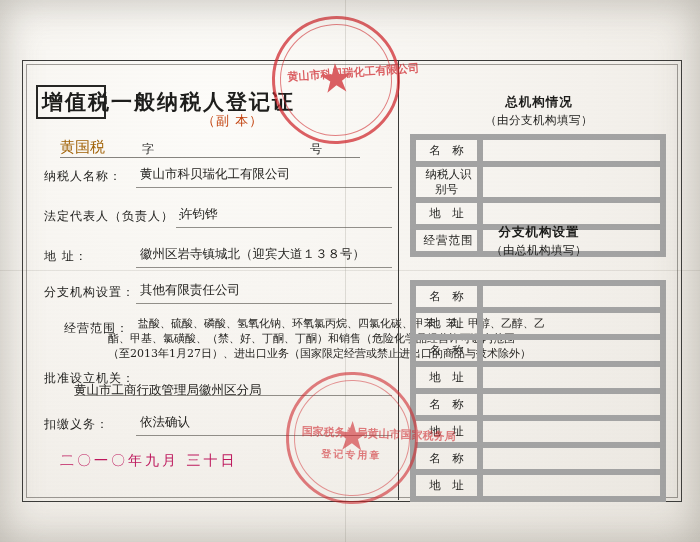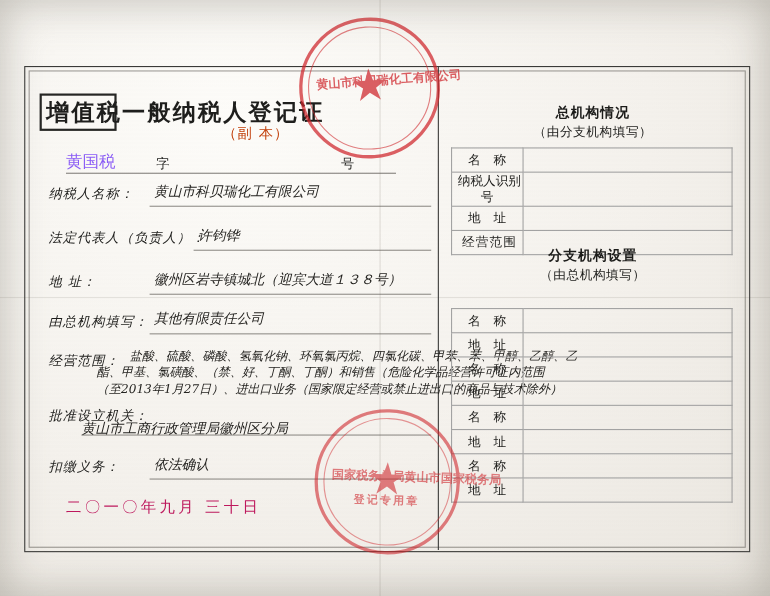--- a/index.html
+++ b/index.html
@@ -110,21 +110,21 @@
     width: 330px;
     height: 20px;
     font-size: 12px;
     color: #1f1f1d;
   }
   .serial-hand {
     position: absolute;
     left: 0px;
     top: 0px;
     font-size: 15px;
-    color: #8b5cf6;
+    color: #a16207;
     font-family: "DejaVu Serif", "Liberation Serif", serif;
   }
   .serial-char {
     position: absolute;
     left: 82px; top: 3px;
     font-size: 12px;
   }
   .serial-num {
     position: absolute;
     left: 118px; top: 2px;
@@ -147,21 +147,20 @@
   }
 
   
   .field {
     position: absolute;
     left: 44px;
     width: 348px;
     height: 26px;
     font-size: 12px;
     color: #1d1d1b;
-    font-style: italic;
   }
   .field .lbl {
     position: absolute;
     left: 0;
     top: 4px;
     width: 92px;
     letter-spacing: 1px;
     white-space: nowrap;
   }
   .field .val {
@@ -176,21 +175,21 @@
   }
   .field .rule {
     position: absolute;
     left: 92px;
     bottom: 2px;
     width: 256px;
     height: 1px;
     background: #5b5852;
     opacity: 0.65;
   }
-  .field.multiline { height: 44px; }
+  .field.multiline { height: 44px; margin-left: 20px; }
   .field.multiline .val.l1 { top: 0px; }
   .field.multiline .val.l2 { top: 15px; }
   .field.multiline .val.l3 { top: 30px; }
 
   
   .tbl-title {
     position: absolute;
     text-align: center;
     font-size: 12.5px;
     font-weight: bold;
@@ -206,21 +205,21 @@
     margin-top: 2px;
     letter-spacing: 0.5px;
   }
   .rtable {
     position: absolute;
     left: 410px;
     width: 256px;
     border-collapse: collapse;
   }
   .rtable td {
-    border: 1px solid #a3a3a3;
+    border: 6px solid #a3a3a3;
     height: 21px;
     font-size: 11.5px;
     color: #1d1d1b;
     padding: 0;
   }
   .rtable td.key {
     width: 64px;
     text-align: center;
     letter-spacing: 4px;
     text-indent: 4px;
@@ -364,21 +363,21 @@
     <span class="rule" style="left:132px;width:216px;"></span>
   </div>
 
   <div class="field" style="top:244px;">
     <span class="lbl">地        址：</span>
     <span class="val">徽州区岩寺镇城北（迎宾大道１３８号）</span>
     <span class="rule"></span>
   </div>
 
   <div class="field" style="top:280px;">
-    <span class="lbl">由总机构填写：</span>
+    <span class="lbl">分支机构设置：</span>
     <span class="val">其他有限责任公司</span>
     <span class="rule"></span>
   </div>
 
   <div class="field multiline" style="top:316px;height:50px;">
     <span class="lbl">经营范围：</span>
     <span class="val l1" style="left:74px;width:276px;font-size:11px;">盐酸、硫酸、磷酸、氢氧化钠、环氧氯丙烷、四氯化碳、甲苯、苯、甲醇、乙醇、乙</span>
     <span class="val l2" style="left:44px;width:306px;font-size:11px;">酯、甲基、氯磺酸、（禁、好、丁酮、丁酮）和销售（危险化学品经营许可证内范围</span>
     <span class="val l3" style="left:44px;width:306px;font-size:11px;">（至2013年1月27日）、进出口业务（国家限定经营或禁止进出口的商品与技术除外）</span>
   </div>

